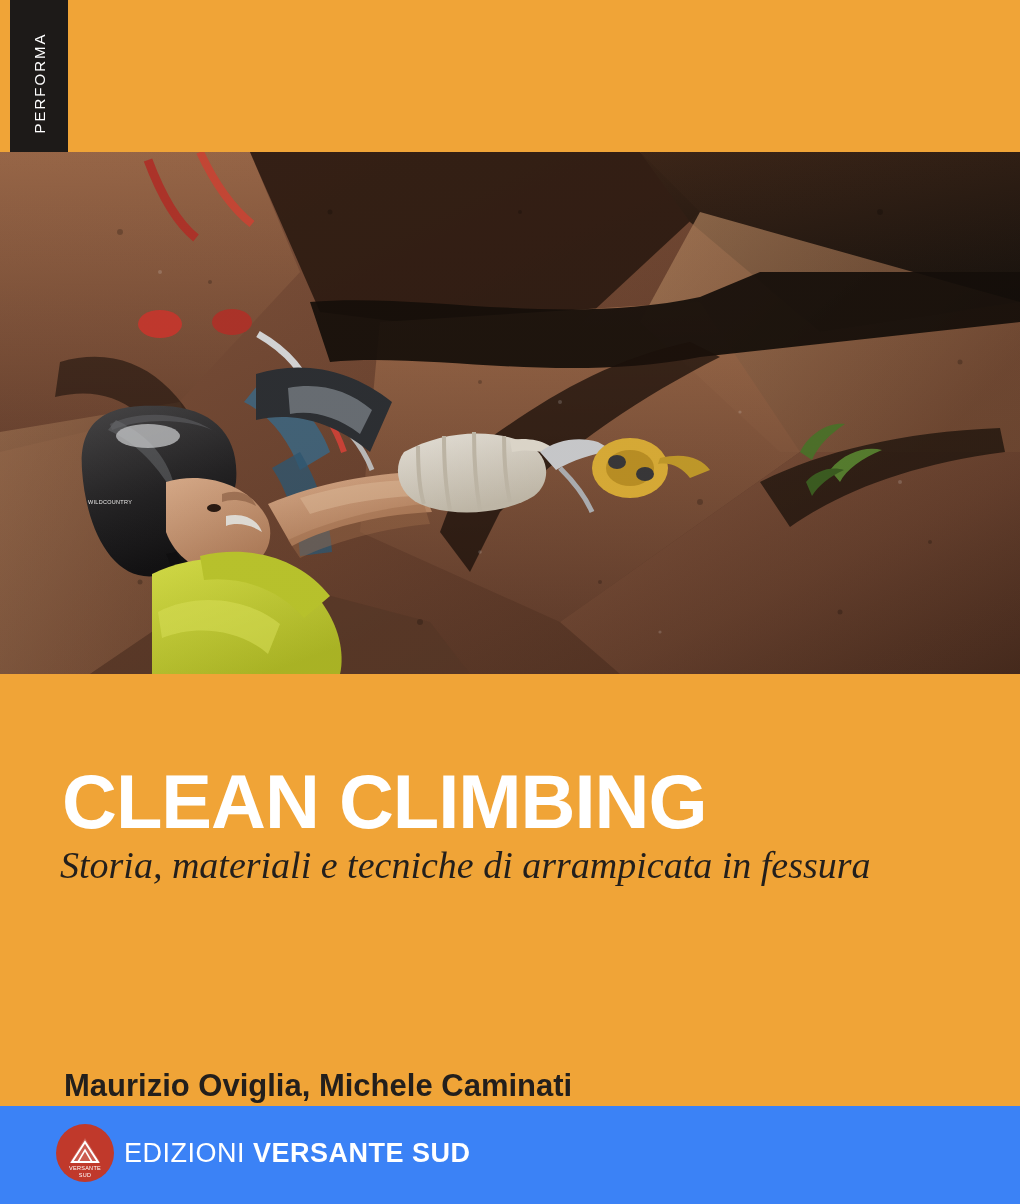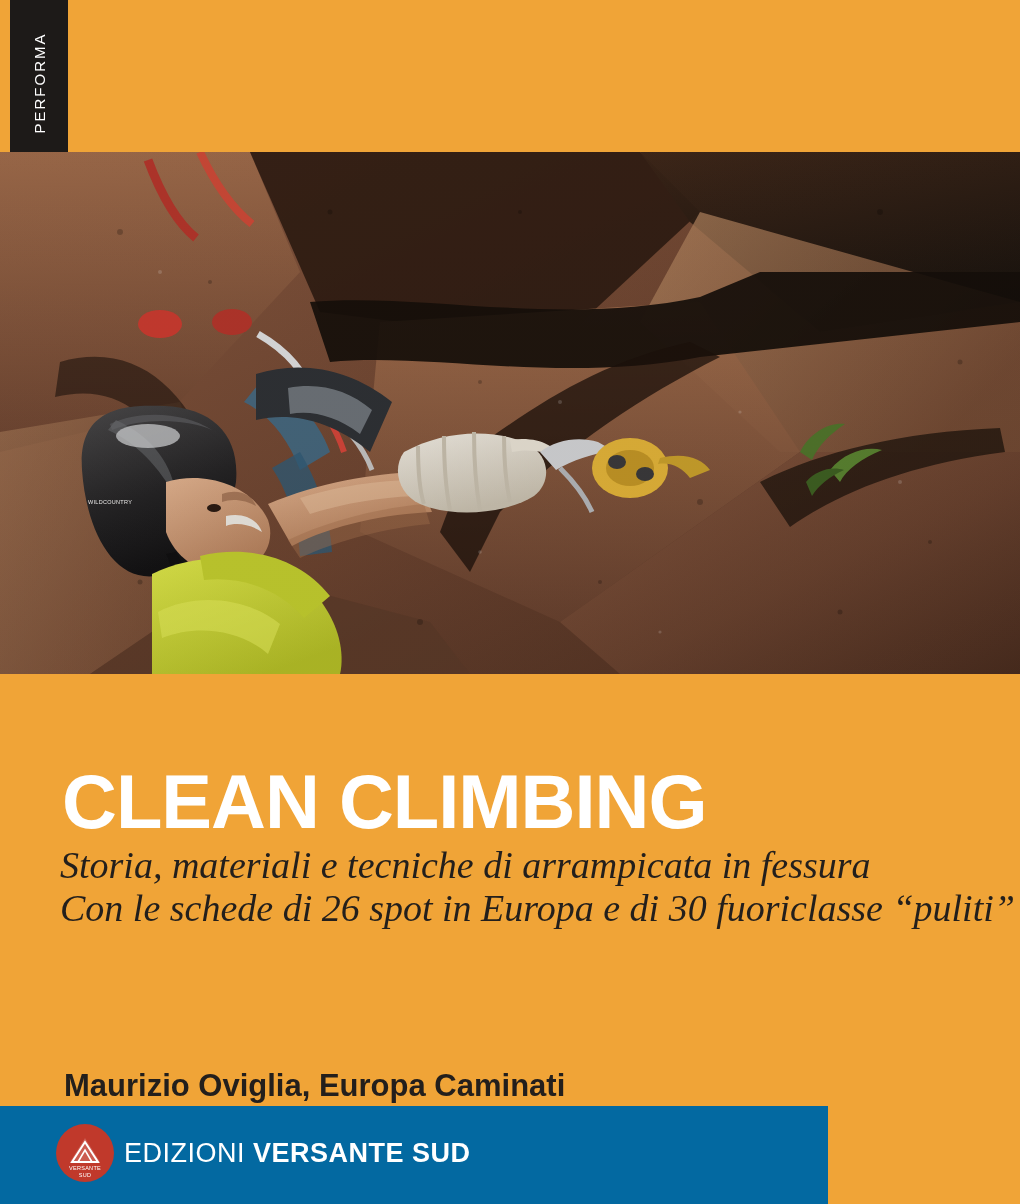--- a/index.html
+++ b/index.html
@@ -96,23 +96,23 @@
     color: #231f1c;
     font-size: 31px;
     font-weight: bold;
     white-space: nowrap;
   }
 
   
   .bottom-band {
     position: absolute;
     left: 0; top: 1106px;
-    width: 828px;
+    width: 1020px;
     height: 98px;
-    background: #0369a1;
+    background: #3b82f6;
   }
   .publisher-logo {
     position: absolute;
     left: 54px;
     top: 16px;
     width: 62px;
     height: 62px;
   }
   .publisher-text {
     position: absolute;
@@ -293,22 +293,21 @@
         <path d="M560,316 C574,330 586,346 592,360" stroke="#b9bcc0" stroke-width="5" fill="none"></path>
       </g>
 
       <rect x="0" y="0" width="1020" height="522" fill="url(#rockDark)" opacity="0.10"></rect>
     </svg>
   </div>
 
   <div class="mid-band">
     <div class="title">CLEAN CLIMBING</div>
     <div class="subtitle1">Storia, materiali e tecniche di arrampicata in fessura</div>
-    <div class="subtitle2">Con le schede di 26 spot in Europa e di 30 fuoriclasse “puliti”</div>
-    <div class="authors">Maurizio Oviglia, Europa Caminati</div>
+    <div class="authors">Maurizio Oviglia, Michele Caminati</div>
   </div>
 
   <div class="bottom-band">
     <svg class="publisher-logo" viewBox="0 0 62 62" xmlns="http://www.w3.org/2000/svg">
       <circle cx="31" cy="31" r="29" fill="#c0392b"></circle>
       <path d="M16 40 L31 16 L46 40 Z" fill="#ffffff" opacity="0.18"></path>
       <path d="M18 40 L31 20 L44 40 Z" fill="none" stroke="#ffffff" stroke-width="2"></path>
       <path d="M24 40 L31 28 L38 40" fill="none" stroke="#ffffff" stroke-width="1.6"></path>
       <text class="logo-caption" x="31" y="48" text-anchor="middle">VERSANTE</text>
       <text class="logo-caption" x="31" y="55" text-anchor="middle">SUD</text>

